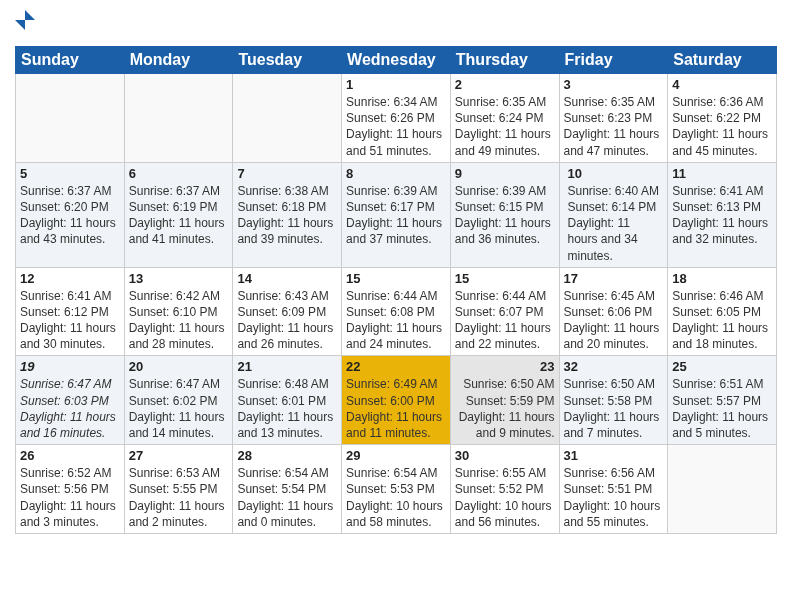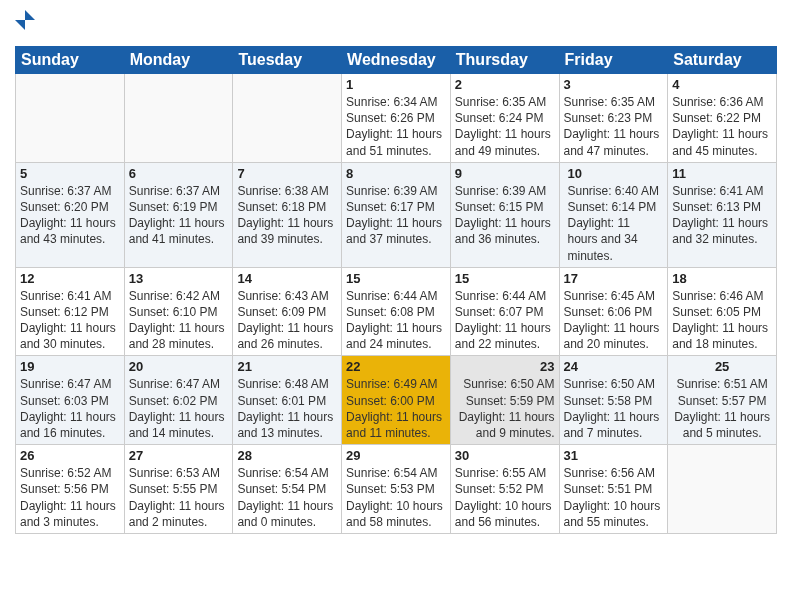--- a/index.html
+++ b/index.html
@@ -262,21 +262,21 @@
           </td>
           <td>
             <span class="day-number">18</span>
             <div class="cell-content">Sunrise: 6:46 AM
 Sunset: 6:05 PM
 Daylight: 11 hours
 and 18 minutes.</div>
           </td>
         </tr>
         <tr>
-          <td style="background: rgb(240, 244, 248);">
+          <td style="background: rgb(240, 244, 248); font-style: italic;">
             <span class="day-number">19</span>
             <div class="cell-content">Sunrise: 6:47 AM
 Sunset: 6:03 PM
 Daylight: 11 hours
 and 16 minutes.</div>
           </td>
           <td style="background: rgb(240, 244, 248);">
             <span class="day-number">20</span>
             <div class="cell-content">Sunrise: 6:47 AM
 Sunset: 6:02 PM
@@ -298,27 +298,27 @@
 and 11 minutes.</div>
           </td>
           <td style="background: #e5e5e5; text-align: right;">
             <span class="day-number">23</span>
             <div class="cell-content">Sunrise: 6:50 AM
 Sunset: 5:59 PM
 Daylight: 11 hours
 and 9 minutes.</div>
           </td>
           <td style="background: rgb(240, 244, 248);">
-            <span class="day-number">24</span>
+            <span class="day-number">32</span>
             <div class="cell-content">Sunrise: 6:50 AM
 Sunset: 5:58 PM
 Daylight: 11 hours
 and 7 minutes.</div>
           </td>
-          <td style="background: rgb(240, 244, 248); text-align: center;">
+          <td style="background: rgb(240, 244, 248);">
             <span class="day-number">25</span>
             <div class="cell-content">Sunrise: 6:51 AM
 Sunset: 5:57 PM
 Daylight: 11 hours
 and 5 minutes.</div>
           </td>
         </tr>
         <tr>
           <td>
             <span class="day-number">26</span>

